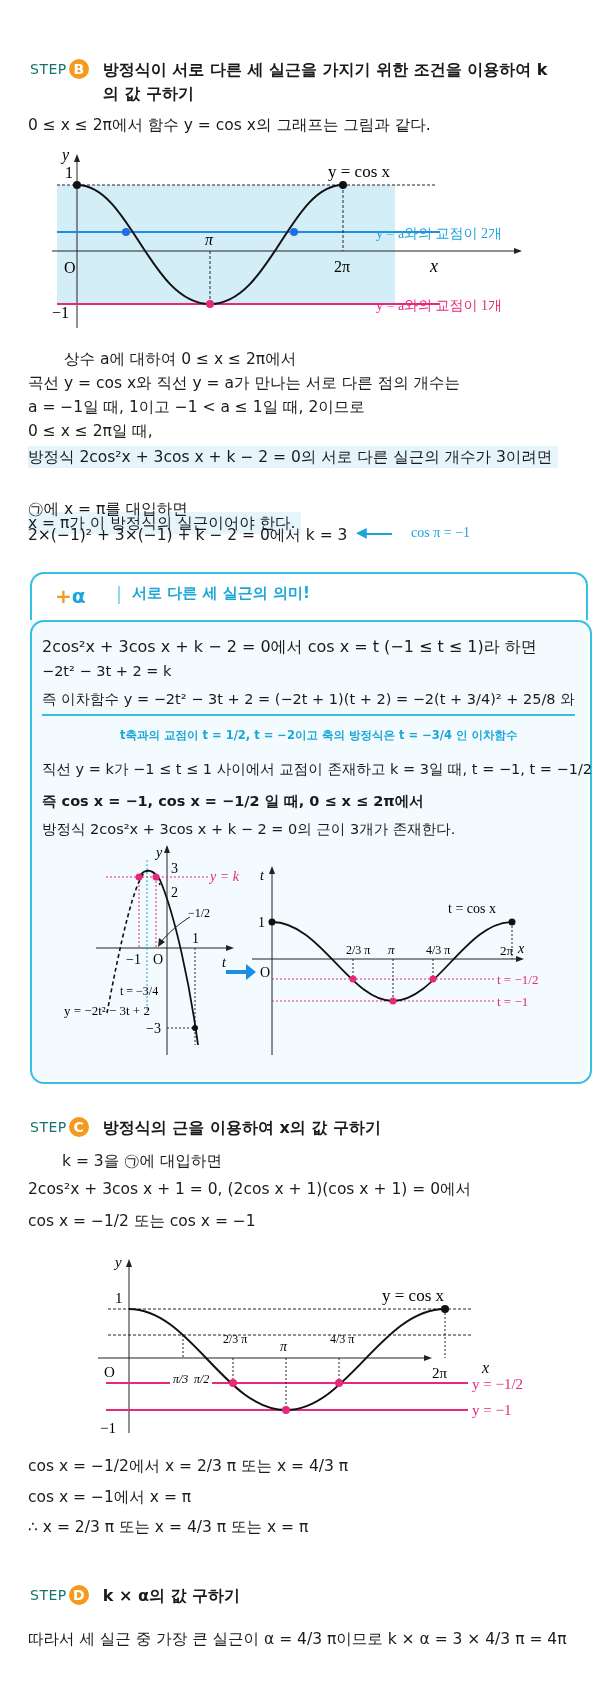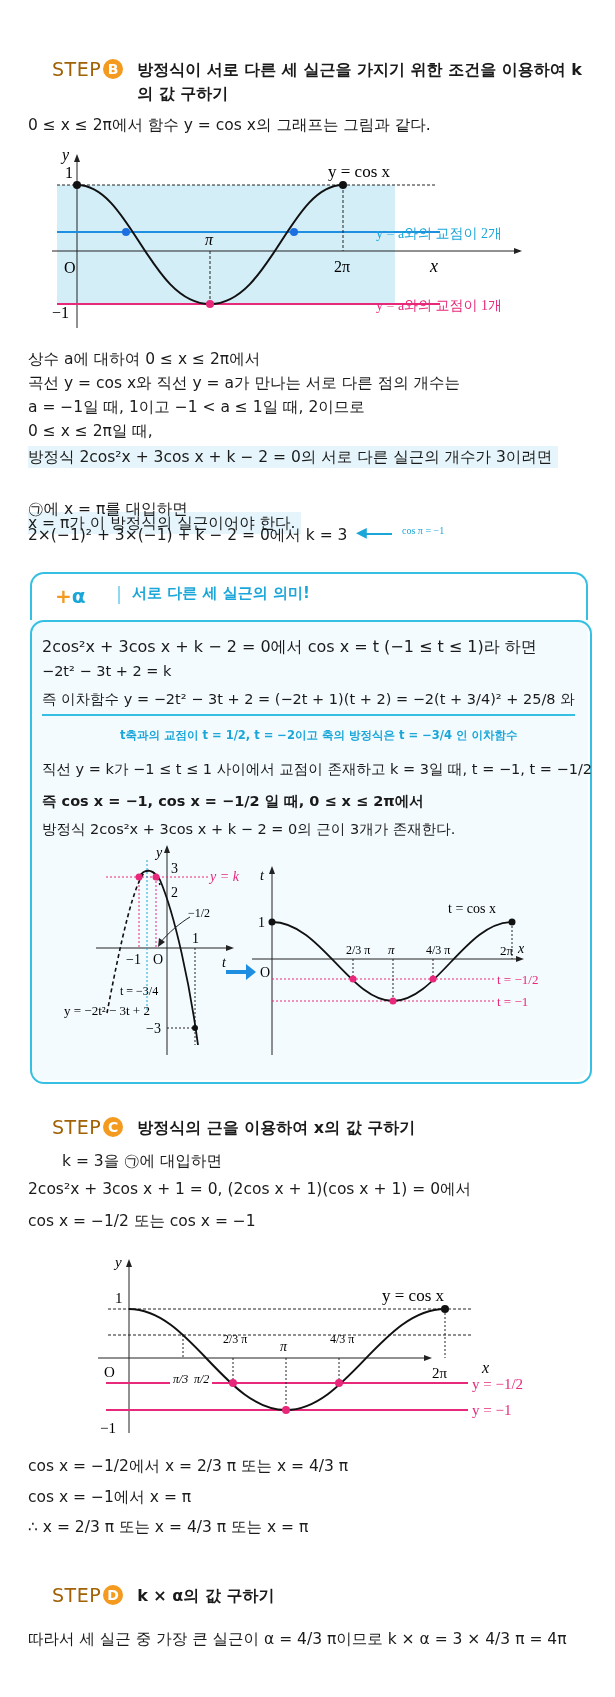--- a/index.html
+++ b/index.html
@@ -2,21 +2,21 @@
 <html><head>
 <meta charset="utf-8">
 <style>
   html, body { margin:0; padding:0; background:#ffffff; }
   body { width:615px; height:1697px; position:relative; overflow:hidden;
          font-family:"Liberation Serif","DejaVu Serif",serif; color:#1a1a1a; }
   .abs { position:absolute; }
   .line { position:absolute; left:28px; font-size:17px; line-height:22px; white-space:nowrap; }
   .ko { font-family:"DejaVu Sans","Liberation Sans",sans-serif; font-size:15.5px; }
   .step { position:absolute; left:30px; display:flex; align-items:flex-start; }
-  .step-word { font-family:"DejaVu Sans","Liberation Sans",sans-serif; color:#a16207; font-size:19px; letter-spacing:0.5px; line-height:22px;margin-left:22px; }
+  .step-word { font-family:"DejaVu Sans","Liberation Sans",sans-serif; color:#0f766e; font-size:14px; letter-spacing:0.5px; line-height:22px; }
   .step-badge { display:inline-flex; width:20px; height:20px; border-radius:50%; background:#f39a1f; color:#fff;
                 font-family:"DejaVu Sans","Liberation Sans",sans-serif; font-weight:bold; font-size:14px;
                 align-items:center; justify-content:center; margin-left:2px; margin-top:1px; }
   .step-title { font-family:"DejaVu Sans","Liberation Sans",sans-serif; font-weight:bold; font-size:16px; line-height:24px;
                 margin-left:14px; width:450px; white-space:normal; }
   .hl { background:#e6f5fb; }
   .cyan { color:#1aa6d9; }
   .box { position:absolute; left:30px; top:620px; width:558px; height:460px; border:2px solid #35c0e3; border-radius:14px; }
   .box-head { position:absolute; left:30px; top:572px; width:558px; height:48px; }
   .box-inner { position:absolute; left:30px; top:620px; width:558px; height:460px; background:#f3fbfe; border-radius:0 0 14px 14px; }
@@ -55,31 +55,31 @@
   <text x="64" y="123" font-size="16">O</text>
   <text x="52" y="168" font-size="16">−1</text>
   <text x="205" y="95" font-size="16" font-style="italic">π</text>
   <text x="334" y="122" font-size="16">2π</text>
   <text x="430" y="122" font-size="18" font-style="italic">x</text>
   <text x="328" y="27" font-size="17">y = cos x</text>
   <text x="376" y="88" font-size="14" fill="#1aa6d9" font-family="DejaVu Sans, sans-serif">y = a와의 교점이 2개</text>
   <text x="376" y="160" font-size="14" fill="#e8287a" font-family="DejaVu Sans, sans-serif">y = a와의 교점이 1개</text>
 </svg>
 
-<div class="line ko" style="top:348px;">상수 a에 대하여 0 ≤ x ≤ 2π에서</div>
+<div class="line ko" style="top:348px;margin-left:36px;">상수 a에 대하여 0 ≤ x ≤ 2π에서</div>
 <div class="line ko" style="top:372px;">곡선 y = cos x와 직선 y = a가 만나는 서로 다른 점의 개수는</div>
 <div class="line ko" style="top:396px;">a = −1일 때, 1이고 −1 &lt; a ≤ 1일 때, 2이므로</div>
 <div class="line ko" style="top:420px;">0 ≤ x ≤ 2π일 때,</div>
 <div class="line ko hl" style="top:446px; padding-right:6px;">방정식 2cos²x + 3cos x + k − 2 = 0의 서로 다른 실근의 개수가 3이려면</div>
 <div class="line ko hl" style="top:472px; padding-right:6px;margin-top:40px;">x = π가 이 방정식의 실근이어야 한다.</div>
 <div class="line ko" style="top:498px;">㉠에 x = π를 대입하면</div>
 <div class="line ko" style="top:524px;">2×(−1)² + 3×(−1) + k − 2 = 0에서 k = 3</div>
 <div class="abs" style="left:362px; top:533px; width:30px; height:0; border-top:2px solid #1aa6d9;"></div>
 <div class="abs cyan" style="left:356px; top:524px; font-size:14px;">◀</div>
-<div class="abs cyan" style="left:402px; top:525px; font-size:10px;">cos π = −1</div>
+<div class="abs cyan" style="left:411px; top:525px; font-size:14px;">cos π = −1</div>
 
 <div class="box-head">
   <div class="abs" style="left:0;top:0;width:558px;height:48px;border:2px solid #35c0e3;border-bottom:none;border-radius:14px 14px 0 0;box-sizing:border-box;"></div>
   <span class="abs" style="left:25px;top:12px;font-family:'DejaVu Sans',sans-serif;font-weight:bold;font-size:20px;color:#f39a1f;">+<span style="color:#1aa6d9;">α</span></span>
   <span class="abs" style="left:88px;top:14px;width:2px;height:18px;background:#8fd8ee;"></span>
   <span class="abs cyan" style="left:102px;top:12px;font-family:'DejaVu Sans',sans-serif;font-weight:bold;font-size:15px;">서로 다른 세 실근의 의미!</span>
 </div>
 <div class="box-inner"></div>
 <div class="box"></div>
 

